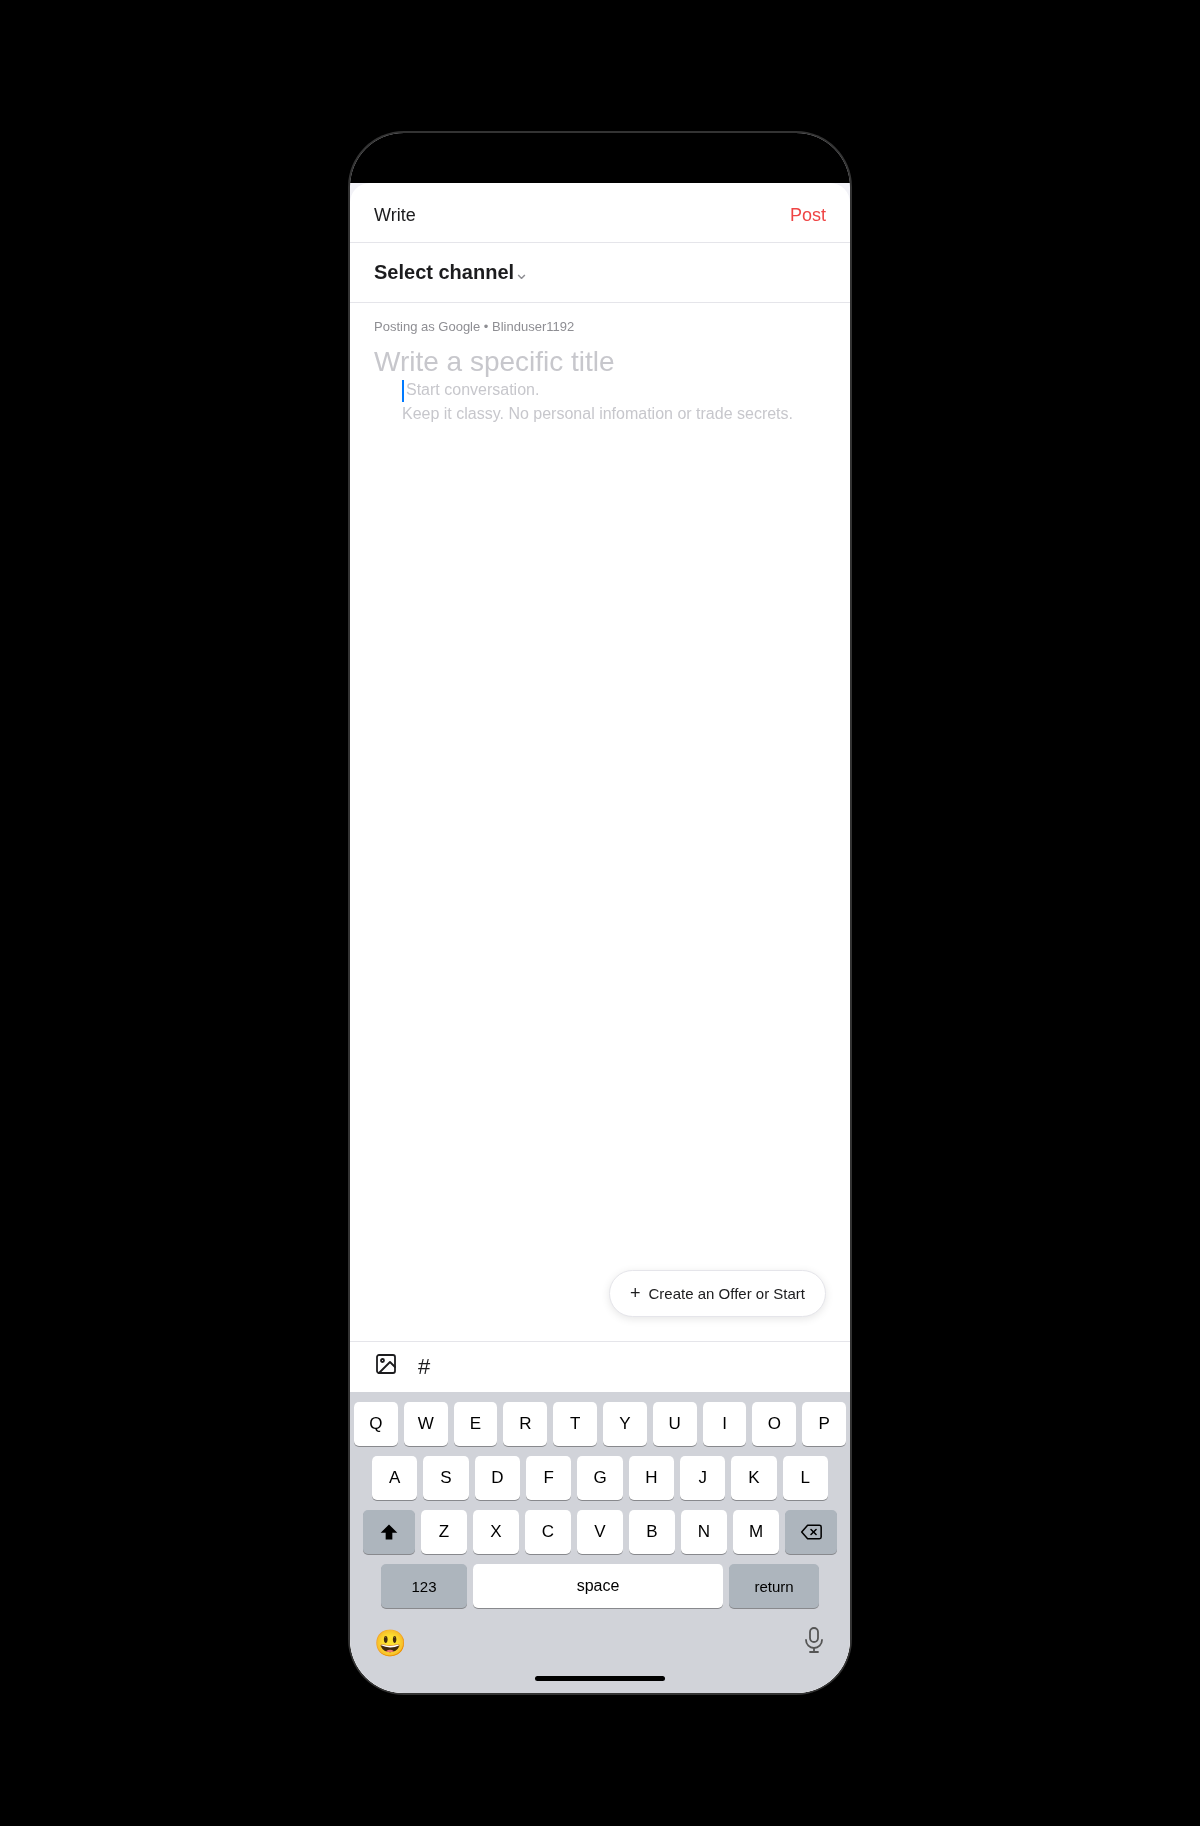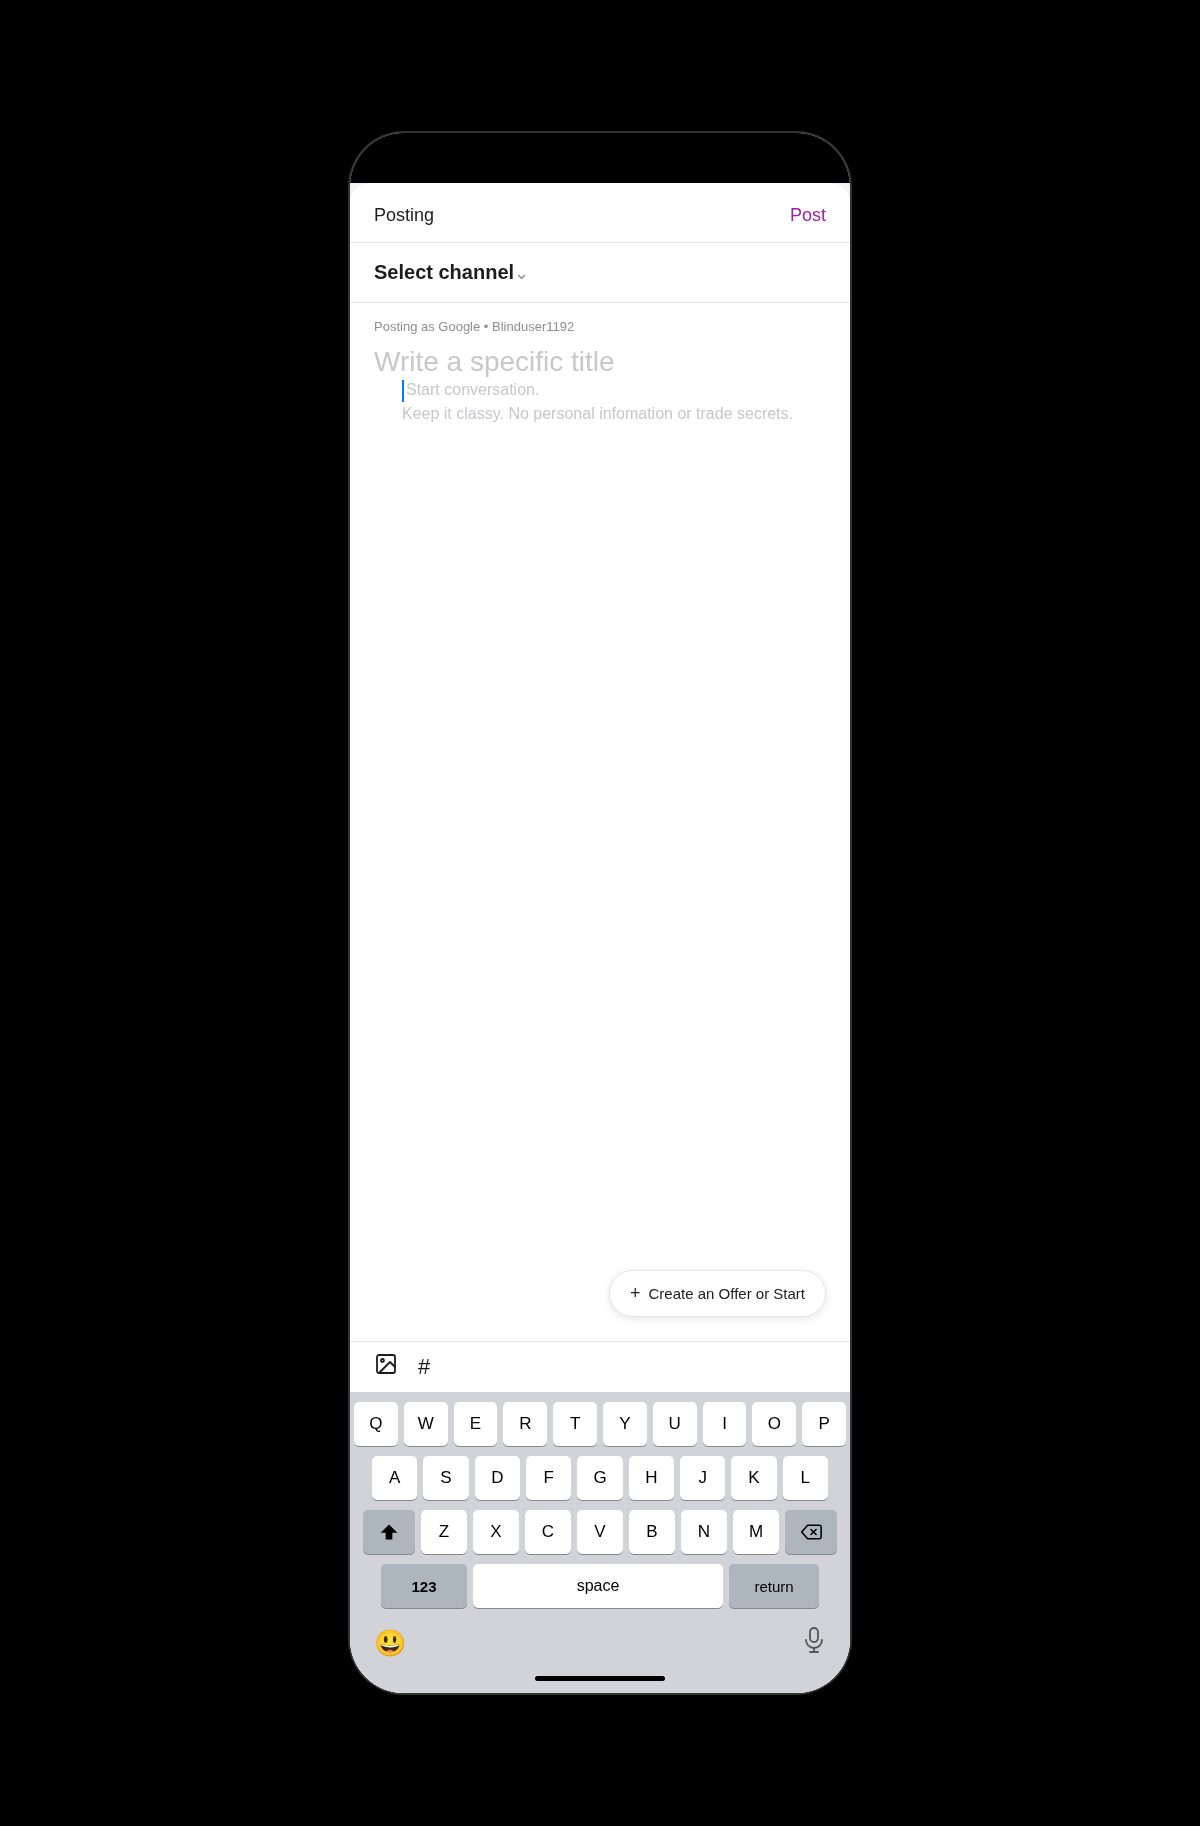--- a/index.html
+++ b/index.html
@@ -56,21 +56,21 @@
       color: #1c1c1e;
       font-weight: 400;
       cursor: pointer;
       background: none;
       border: none;
       padding: 0;
     }
 
     .post-btn {
       font-size: 18px;
-      color: #a21caf;
+      color: #ef4444;
       font-weight: 400;
       cursor: pointer;
       background: none;
       border: none;
       padding: 0;
     }
 
     
     .channel-selector {
       display: flex;
@@ -223,21 +223,20 @@
       min-width: 46px;
       max-width: 52px;
     }
 
     .key-123 {
       background: #adb5bd;
       min-width: 80px;
       max-width: 90px;
       flex: none;
       width: 86px;
-      font-weight: bold;
     }
 
     .key-space {
       background: #fff;
       flex: 1;
       max-width: 250px;
       font-size: 16px;
     }
 
     .key-return {
@@ -283,21 +282,21 @@
   </style>
 </head>
 <body>
 
 <div class="phone-frame">
   <div class="phone-top"></div>
 
   <div class="content-area">
 
     <div class="header-row">
-      <button class="cancel-btn">Posting</button>
+      <button class="cancel-btn">Write</button>
       <button class="post-btn">Post</button>
     </div>
 
     <div class="channel-selector">
       <span class="channel-label">Select channel</span>
       <span class="chevron-down">⌄</span>
     </div>
 
     <div class="post-area">
       <div class="posting-as">Posting as Google • Blinduser1192</div>

